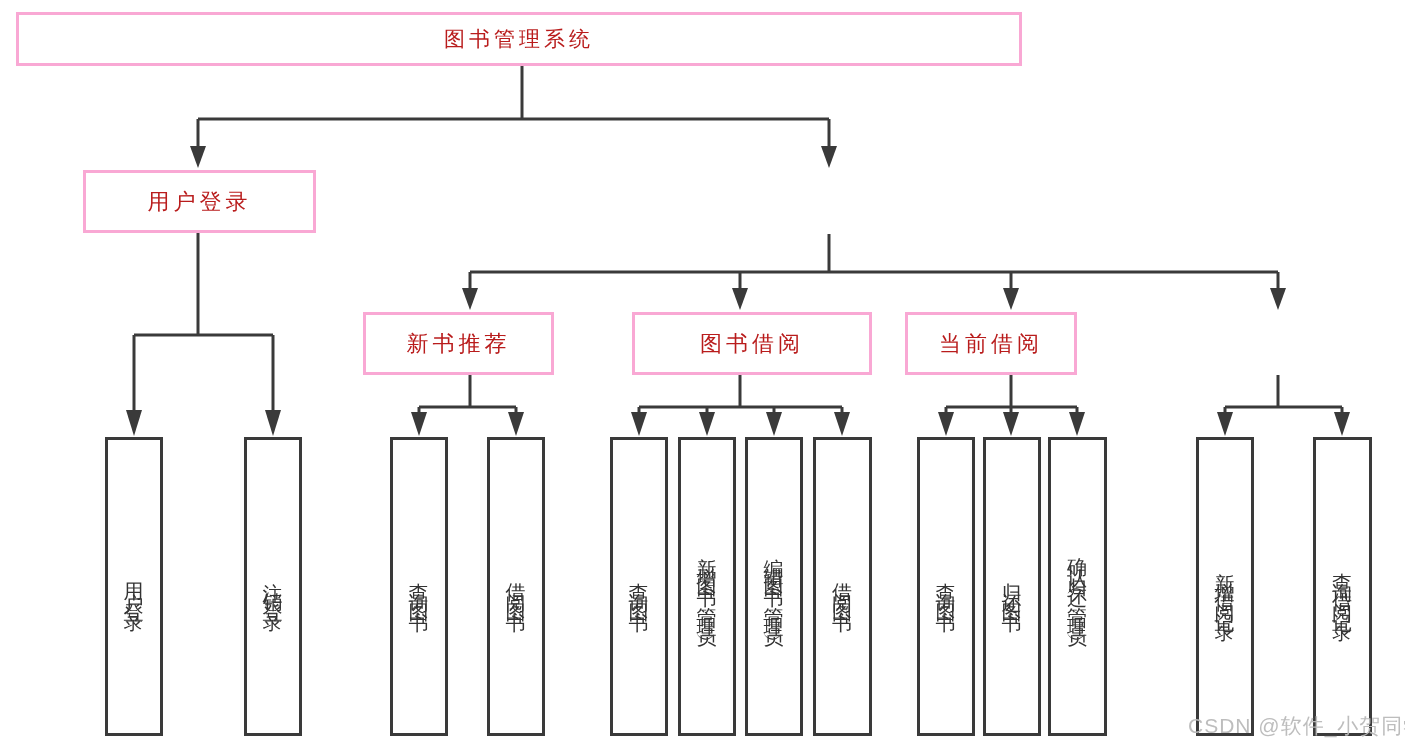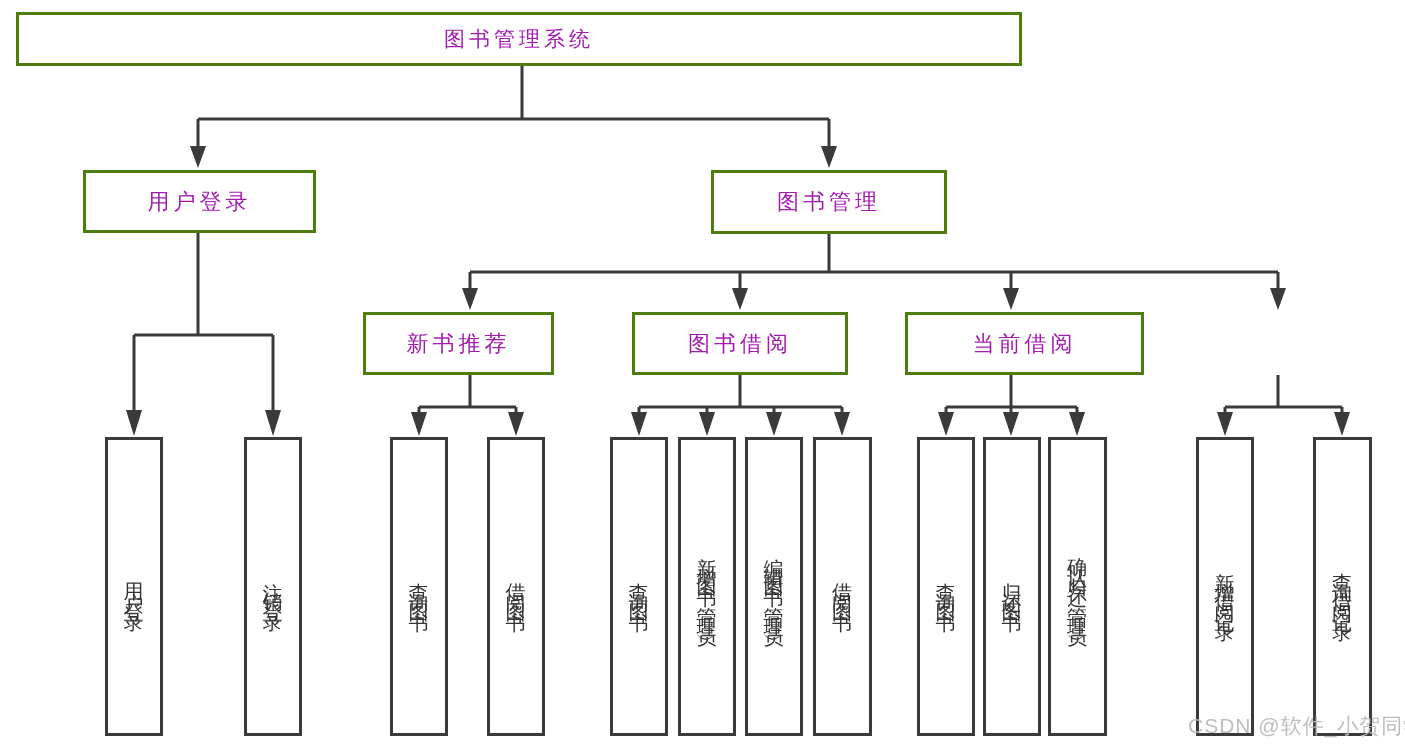--- a/index.html
+++ b/index.html
@@ -19,25 +19,25 @@
     position: absolute;
     left: 0;
     top: 0;
     width: 1405px;
     height: 747px;
   }
   .node {
     position: absolute;
     box-sizing: border-box;
     background: #ffffff;
-    border: 3px solid #4d7c0f;
+    border: 3px solid #f9a8d4;
     display: flex;
     align-items: center;
     justify-content: center;
-    color: #a21caf;
+    color: #b91c1c;
     font-size: 22px;
     letter-spacing: 4px;
     white-space: nowrap;
   }
   .node.root {
     font-size: 21px;
   }
   .leaf {
     position: absolute;
     box-sizing: border-box;
@@ -134,25 +134,24 @@
       <polygon points="1003,412 1019,412 1011,436"></polygon>
       <polygon points="1069,412 1085,412 1077,436"></polygon>
       <polygon points="1217,412 1233,412 1225,436"></polygon>
       <polygon points="1334,412 1350,412 1342,436"></polygon>
     </g>
   </svg>
 
   <div class="node root" style="left:16px; top:12px; width:1006px; height:54px;">图书管理系统</div>
 
   <div class="node" style="left:83px; top:170px; width:233px; height:63px;">用户登录</div>
-  <div class="node" style="left:711px; top:170px; width:236px; height:64px;">图书管理</div>
 
   <div class="node" style="left:363px; top:312px; width:191px; height:63px;">新书推荐</div>
-  <div class="node" style="left:632px; top:312px; width:216px; height:63px;">图书借阅</div>
-  <div class="node" style="left:905px; top:312px; width:239px; height:63px;">当前借阅</div>
+  <div class="node" style="left:632px; top:312px; width:240px; height:63px;">图书借阅</div>
+  <div class="node" style="left:905px; top:312px; width:172px; height:63px;">当前借阅</div>
 
   <div class="leaf" style="left:105px; top:437px; width:58px; height:299px;">
     <span>用户登录</span>
   </div>
   <div class="leaf" style="left:244px; top:437px; width:58px; height:299px;">
     <span>注销登录</span>
   </div>
 
   <div class="leaf" style="left:390px; top:437px; width:58px; height:299px;">
     <span>查询图书</span>

